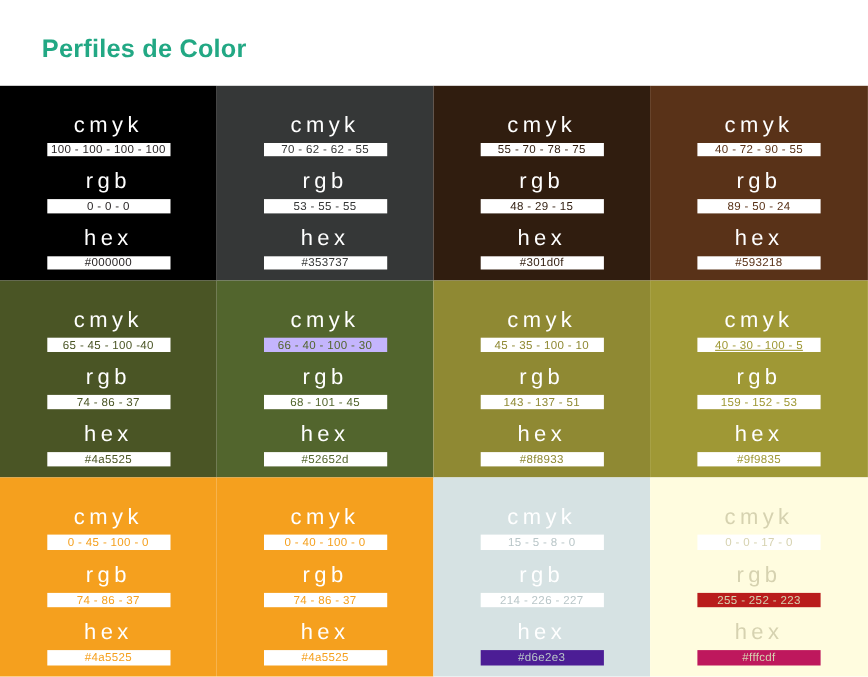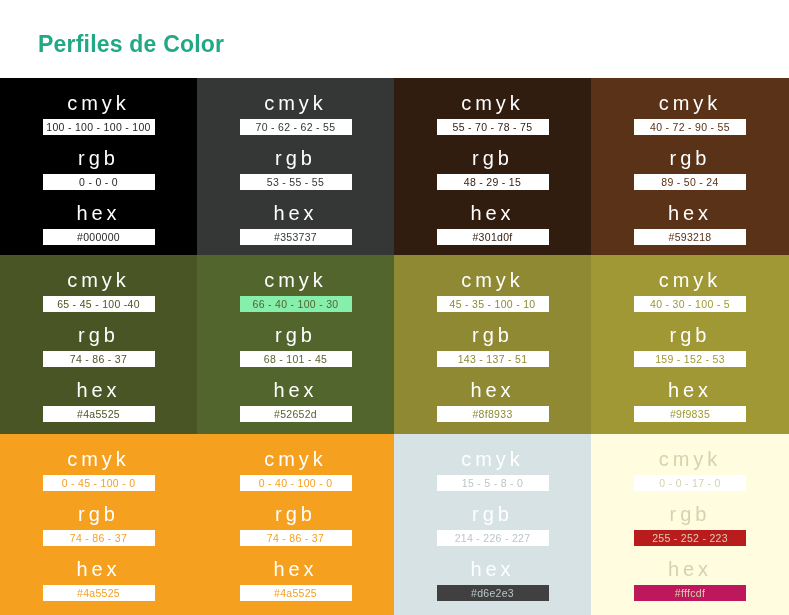--- a/index.html
+++ b/index.html
@@ -47,21 +47,21 @@
     grid-template-columns: 197px 197px 197px 198px;
     grid-template-rows: 177px 179px 181px;
   }
   .swatch {
     position: relative;
     box-sizing: border-box;
     display: flex;
     flex-direction: column;
     align-items: center;
     justify-content: flex-start;
-    padding-top: 12px;
+    padding-top: 23px;
     overflow: hidden;
   }
   .label {
     font-size: 20px;
     letter-spacing: 4px;
     line-height: 26px;
     font-weight: 400;
     margin-bottom: 3px;
     text-align: center;
     white-space: nowrap;
@@ -126,37 +126,37 @@
       <div class="swatch" style="background: rgb(74, 85, 37);">
         <div class="label" style="color: rgb(255, 255, 255);">cmyk</div>
         <div class="value-box" style="background: rgb(255, 255, 255); color: rgb(74, 85, 37);">65 - 45 - 100 -40</div>
         <div class="label" style="color: rgb(255, 255, 255);">rgb</div>
         <div class="value-box" style="background: rgb(255, 255, 255); color: rgb(74, 85, 37);">74 - 86 - 37</div>
         <div class="label" style="color: rgb(255, 255, 255);">hex</div>
         <div class="value-box" style="background: rgb(255, 255, 255); color: rgb(74, 85, 37);">#4a5525</div>
       </div>
       <div class="swatch" style="background: rgb(82, 101, 45);">
         <div class="label" style="color: rgb(255, 255, 255);">cmyk</div>
-        <div class="value-box" style="background: #86efac; color: rgb(82, 101, 45); text-align: right;">66 - 40 - 100 - 30</div>
+        <div class="value-box" style="background: #c4b5fd; color: rgb(82, 101, 45); text-align: right;">66 - 40 - 100 - 30</div>
         <div class="label" style="color: rgb(255, 255, 255);">rgb</div>
         <div class="value-box" style="background: rgb(255, 255, 255); color: rgb(82, 101, 45);">68 - 101 - 45</div>
         <div class="label" style="color: rgb(255, 255, 255);">hex</div>
         <div class="value-box" style="background: rgb(255, 255, 255); color: rgb(82, 101, 45);">#52652d</div>
       </div>
       <div class="swatch" style="background: rgb(143, 137, 51);">
         <div class="label" style="color: rgb(255, 255, 255);">cmyk</div>
         <div class="value-box" style="background: rgb(255, 255, 255); color: rgb(143, 137, 51);">45 - 35 - 100 - 10</div>
         <div class="label" style="color: rgb(255, 255, 255);">rgb</div>
         <div class="value-box" style="background: rgb(255, 255, 255); color: rgb(143, 137, 51);">143 - 137 - 51</div>
         <div class="label" style="color: rgb(255, 255, 255);">hex</div>
         <div class="value-box" style="background: rgb(255, 255, 255); color: rgb(143, 137, 51);">#8f8933</div>
       </div>
       <div class="swatch" style="background: rgb(159, 152, 53);">
         <div class="label" style="color: rgb(255, 255, 255);">cmyk</div>
-        <div class="value-box" style="background: rgb(255, 255, 255); color: rgb(159, 152, 53);">40 - 30 - 100 - 5</div>
+        <div class="value-box" style="background: rgb(255, 255, 255); color: rgb(159, 152, 53); text-decoration: underline;">40 - 30 - 100 - 5</div>
         <div class="label" style="color: rgb(255, 255, 255);">rgb</div>
         <div class="value-box" style="background: rgb(255, 255, 255); color: rgb(159, 152, 53);">159 - 152 - 53</div>
         <div class="label" style="color: rgb(255, 255, 255);">hex</div>
         <div class="value-box" style="background: rgb(255, 255, 255); color: rgb(159, 152, 53);">#9f9835</div>
       </div>
       <div class="swatch" style="background: rgb(245, 160, 30);">
         <div class="label" style="color: rgb(255, 255, 255);">cmyk</div>
         <div class="value-box" style="background: rgb(255, 255, 255); color: rgb(245, 160, 30);">0 - 45 - 100 - 0</div>
         <div class="label" style="color: rgb(255, 255, 255);">rgb</div>
         <div class="value-box" style="background: rgb(255, 255, 255); color: rgb(245, 160, 30);">74 - 86 - 37</div>
@@ -170,21 +170,21 @@
         <div class="value-box" style="background: rgb(255, 255, 255); color: rgb(245, 160, 30);">74 - 86 - 37</div>
         <div class="label" style="color: rgb(255, 255, 255);">hex</div>
         <div class="value-box" style="background: rgb(255, 255, 255); color: rgb(245, 160, 30);">#4a5525</div>
       </div>
       <div class="swatch" style="background: rgb(214, 226, 227);">
         <div class="label" style="color: rgb(255, 255, 255);">cmyk</div>
         <div class="value-box" style="background: rgb(255, 255, 255); color: rgb(185, 198, 200);">15 - 5 - 8 - 0</div>
         <div class="label" style="color: rgb(255, 255, 255);">rgb</div>
         <div class="value-box" style="background: rgb(255, 255, 255); color: rgb(185, 198, 200);">214 - 226 - 227</div>
         <div class="label" style="color: rgb(255, 255, 255);">hex</div>
-        <div class="value-box" style="background: #404040; color: rgb(185, 198, 200);">#d6e2e3</div>
+        <div class="value-box" style="background: #4c1d95; color: rgb(185, 198, 200);">#d6e2e3</div>
       </div>
       <div class="swatch" style="background: rgb(255, 252, 223);">
         <div class="label" style="color: rgb(214, 210, 176);">cmyk</div>
         <div class="value-box" style="background: rgb(255, 255, 255); color: rgb(214, 210, 176);">0 - 0 - 17 - 0</div>
         <div class="label" style="color: rgb(214, 210, 176);">rgb</div>
         <div class="value-box" style="background: #b91c1c; color: rgb(214, 210, 176);">255 - 252 - 223</div>
         <div class="label" style="color: rgb(214, 210, 176);">hex</div>
         <div class="value-box" style="background: #be185d; color: rgb(214, 210, 176);">#fffcdf</div>
       </div>
     </div>

